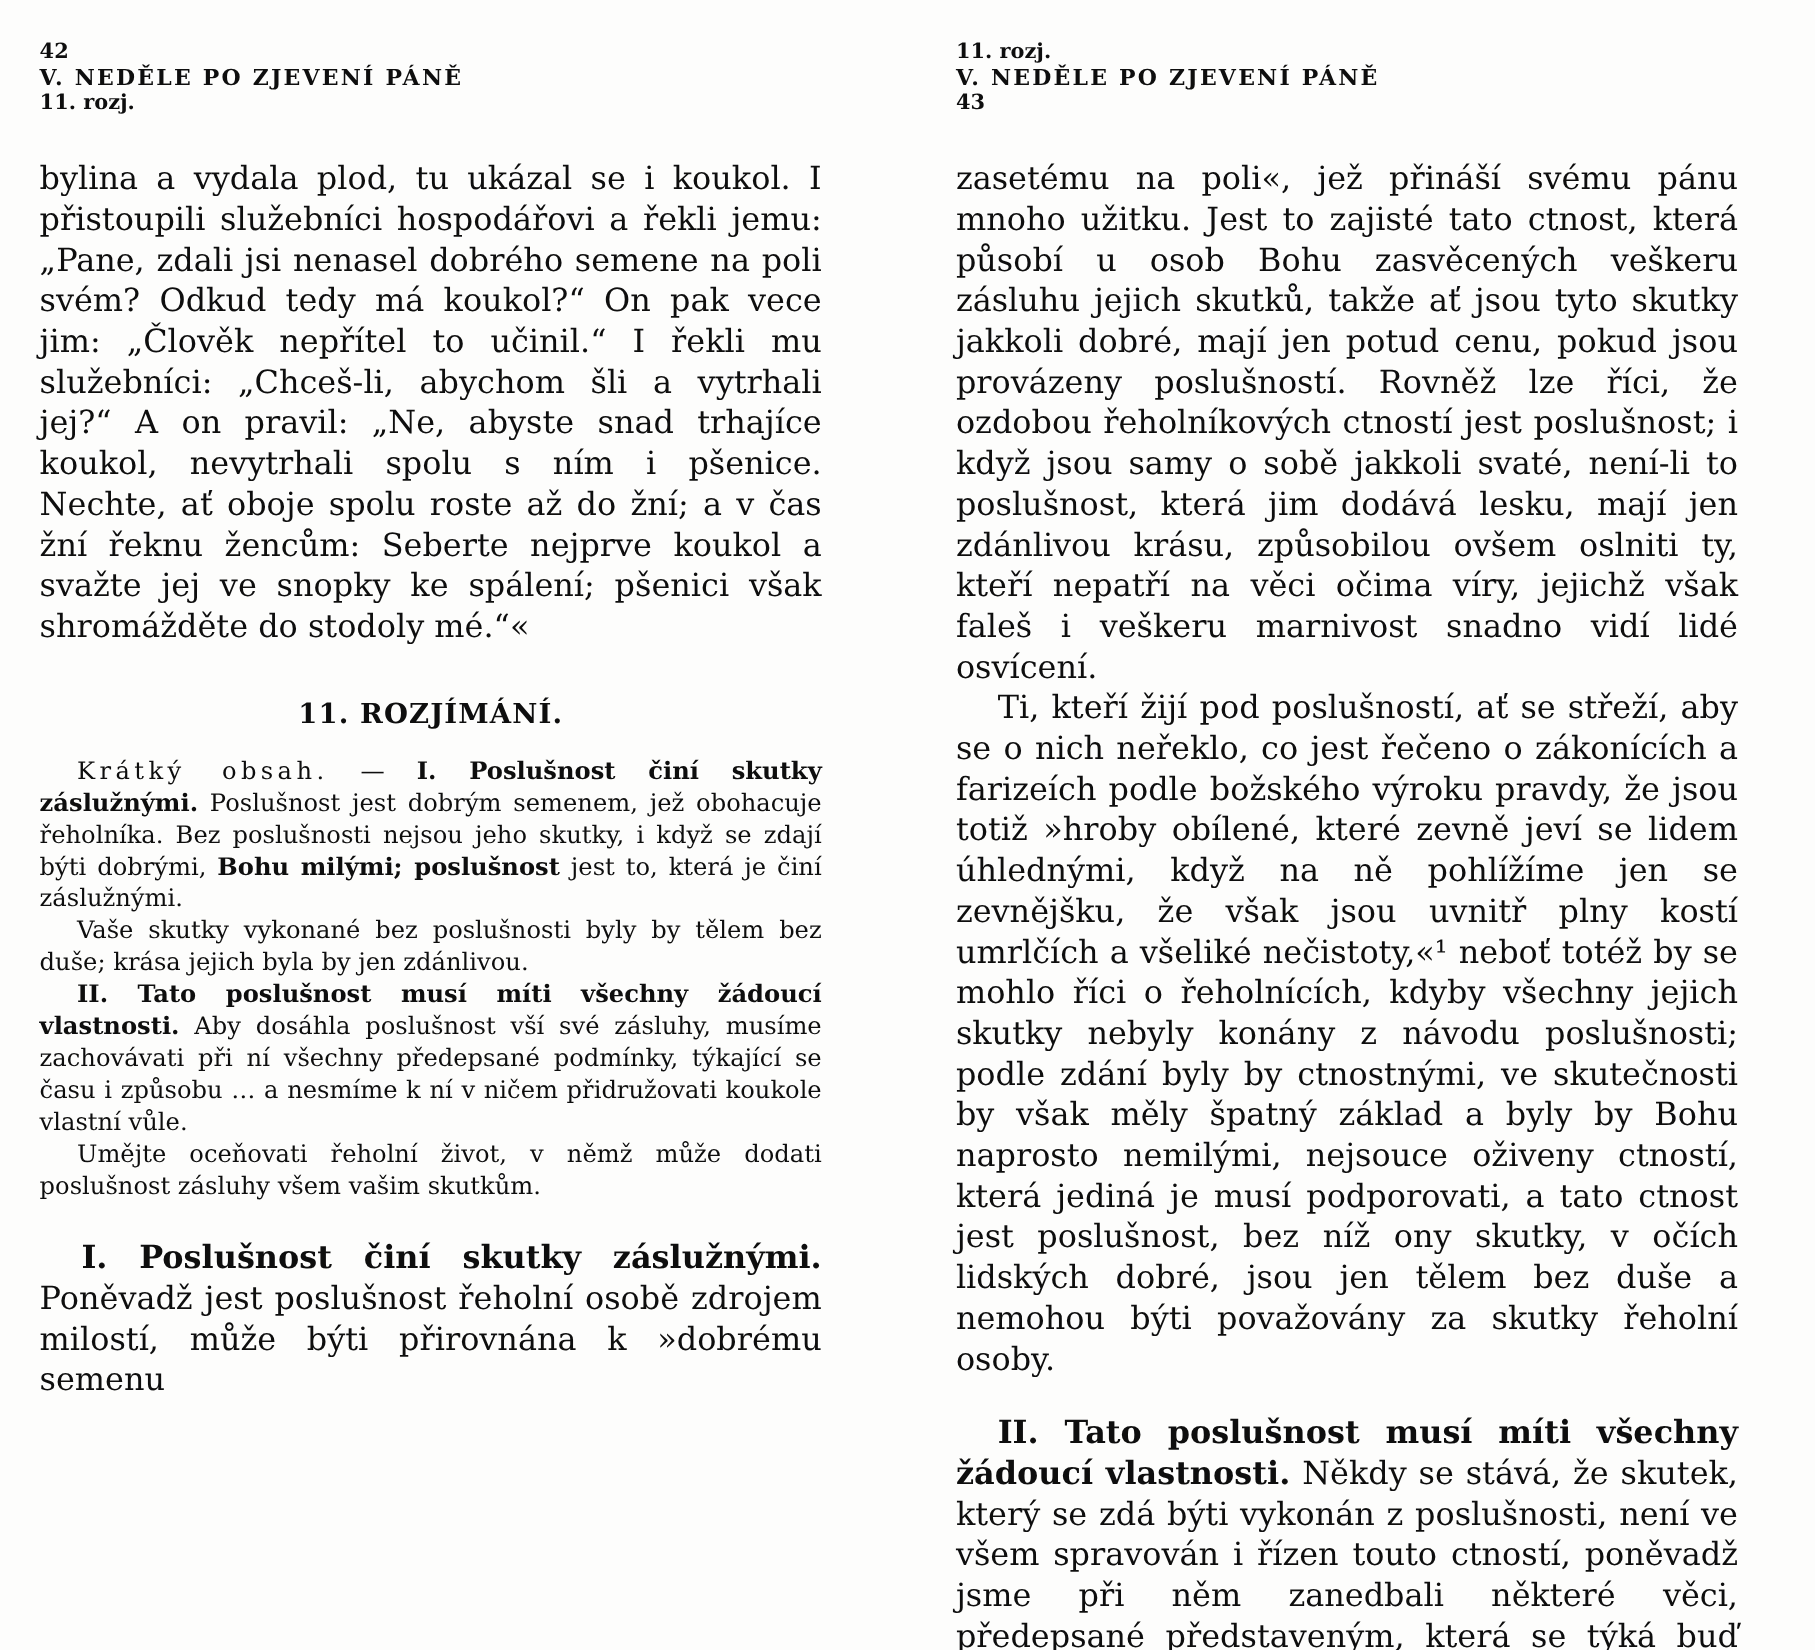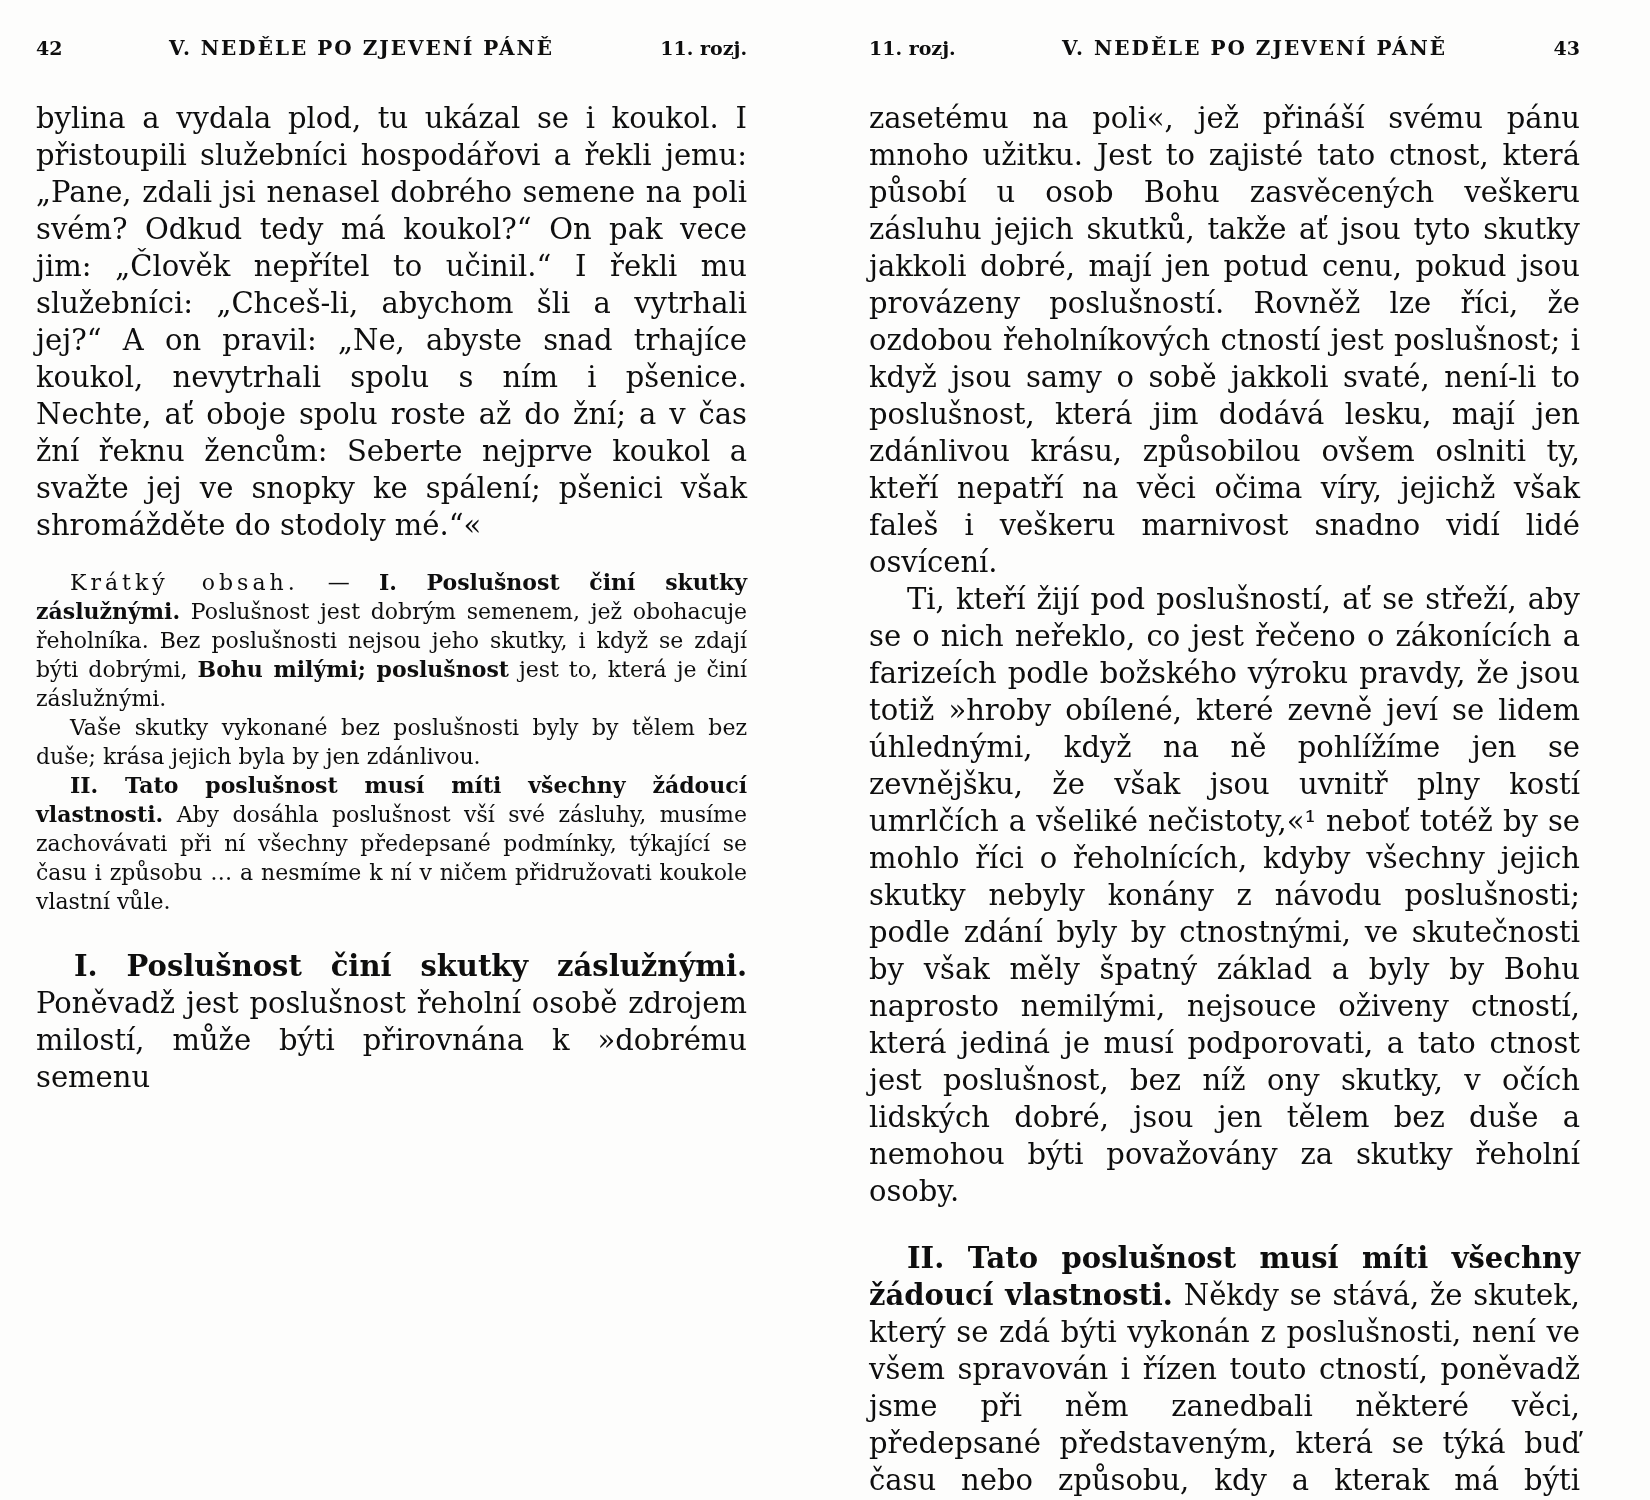--- a/index.html
+++ b/index.html
@@ -20,24 +20,25 @@
     box-sizing: border-box;
     width: 825px;
     height: 1500px;
   }
   .page-left  { padding: 36px 78px 0 36px; }
   .page-right { padding: 36px 70px 0 44px; }
 
   .running-header {
     display: flex;
     align-items: baseline;
-    justify-content: space-between;
+    justify-content: flex-start;
     font-weight: bold;
     font-size: 19px;
     margin-bottom: 40px;
+    flex-direction: column;
   }
   .running-header .run-title {
     font-size: 20px;
     letter-spacing: 2px;
   }
 
   p { margin: 0; }
 
   .body-lg {
     font-size: 29px;
@@ -89,25 +90,27 @@
 
   <div class="page page-left">
     <div class="running-header">
       <span class="pg-num">42</span>
       <span class="run-title">V. NEDĚLE PO ZJEVENÍ PÁNĚ</span>
       <span class="rozj-label">11. rozj.</span>
     </div>
 
     <p class="body-lg noindent"><span class="seg-r">bylina a vydala plod, tu ukázal se i koukol. I přistoupili služebníci hospodářovi a řekli jemu: „Pane, zdali jsi nenasel dobrého semene na poli svém? Odkud tedy má koukol?“ On pak vece jim: „Člověk nepřítel to učinil.“ I řekli mu služebníci: „Chceš-li, abychom šli a vytrhali jej?“ A on pravil: „Ne, abyste snad trhajíce koukol, nevytrhali spolu s ním i pšenice. Nechte, ať oboje spolu roste až do žní; a v čas žní řeknu žencům: Seberte nejprve koukol a svažte jej ve snopky ke spálení; pšenici však shromážděte do stodoly mé.“«</span></p>
 
+    <h2 class="med-heading">11. ROZJÍMÁNÍ.</h2>
 
 
     <p class="body-sm first-sm"><span class="seg-g">Krátký obsah.</span><span class="seg-r"> — </span><span class="seg-b">I. Poslušnost činí skutky záslužnými.</span><span class="seg-r"> Poslušnost jest dobrým semenem, jež obohacuje řeholníka. Bez poslušnosti nejsou jeho skutky, i když se zdají býti dobrými, </span><span class="seg-b">Bohu milými; poslušnost</span><span class="seg-r"> jest to, která je činí záslužnými.</span></p>
     <p class="body-sm"><span class="seg-r">Vaše skutky vykonané bez poslušnosti byly by tělem bez duše; krása jejich byla by jen zdánlivou.</span></p>
     <p class="body-sm"><span class="seg-b">II. Tato poslušnost musí míti všechny žádoucí vlastnosti.</span><span class="seg-r"> Aby dosáhla poslušnost vší své zásluhy, musíme zachovávati při ní všechny předepsané podmínky, týkající se času i způsobu … a nesmíme k ní v ničem přidružovati koukole vlastní vůle.</span></p>
+    <p class="body-sm"><span class="seg-r">Umějte oceňovati řeholní život, v němž může dodati poslušnost zásluhy všem vašim skutkům.</span></p>
 
     <p class="body-lg indent-lg lead-para"><span class="seg-b">I. Poslušnost činí skutky záslužnými.</span><span class="seg-r"> Poněvadž jest poslušnost řeholní osobě zdrojem milostí, může býti přirovnána k »dobrému semenu</span></p>
   </div>
 
   <div class="page page-right">
     <div class="running-header">
       <span class="rozj-label">11. rozj.</span>
       <span class="run-title">V. NEDĚLE PO ZJEVENÍ PÁNĚ</span>
       <span class="pg-num">43</span>
     </div>

